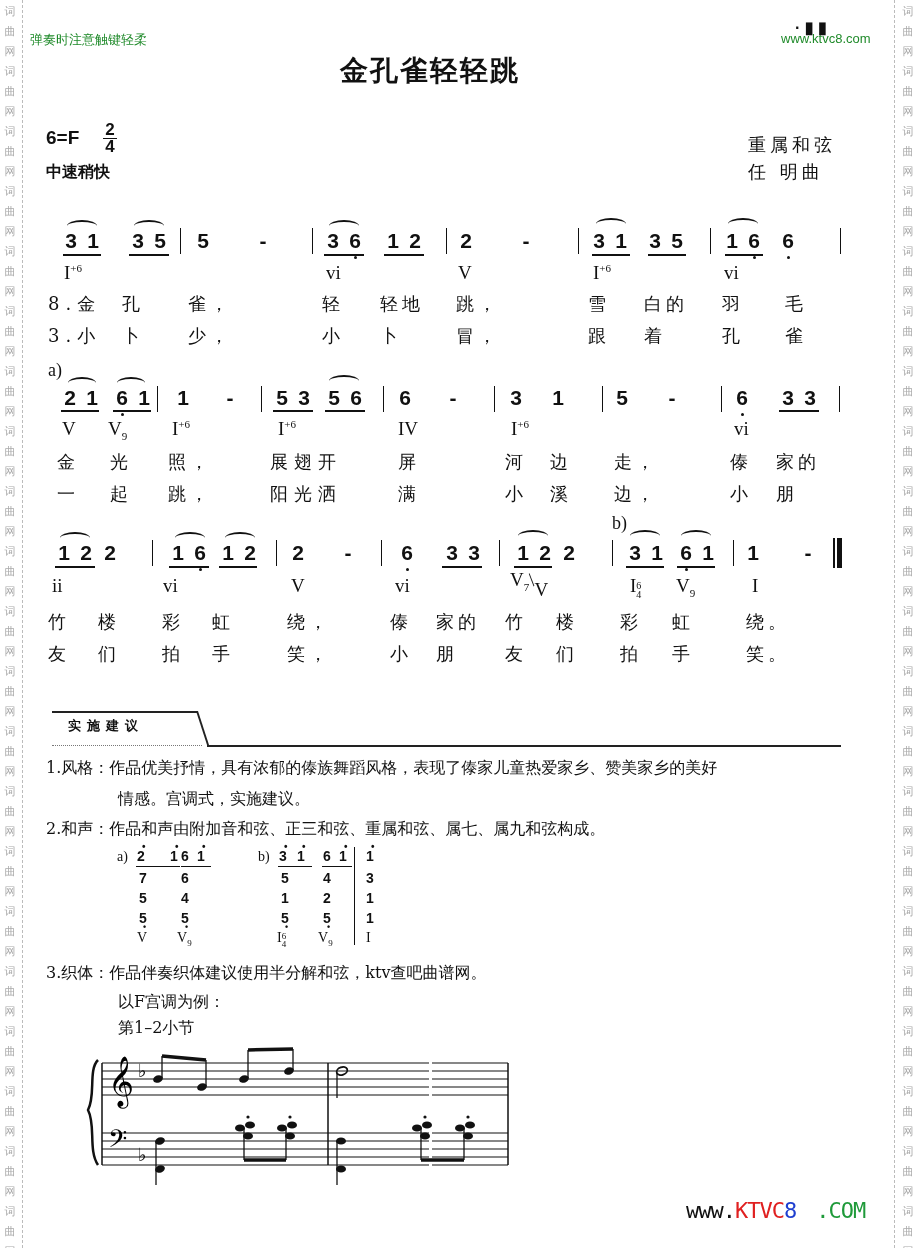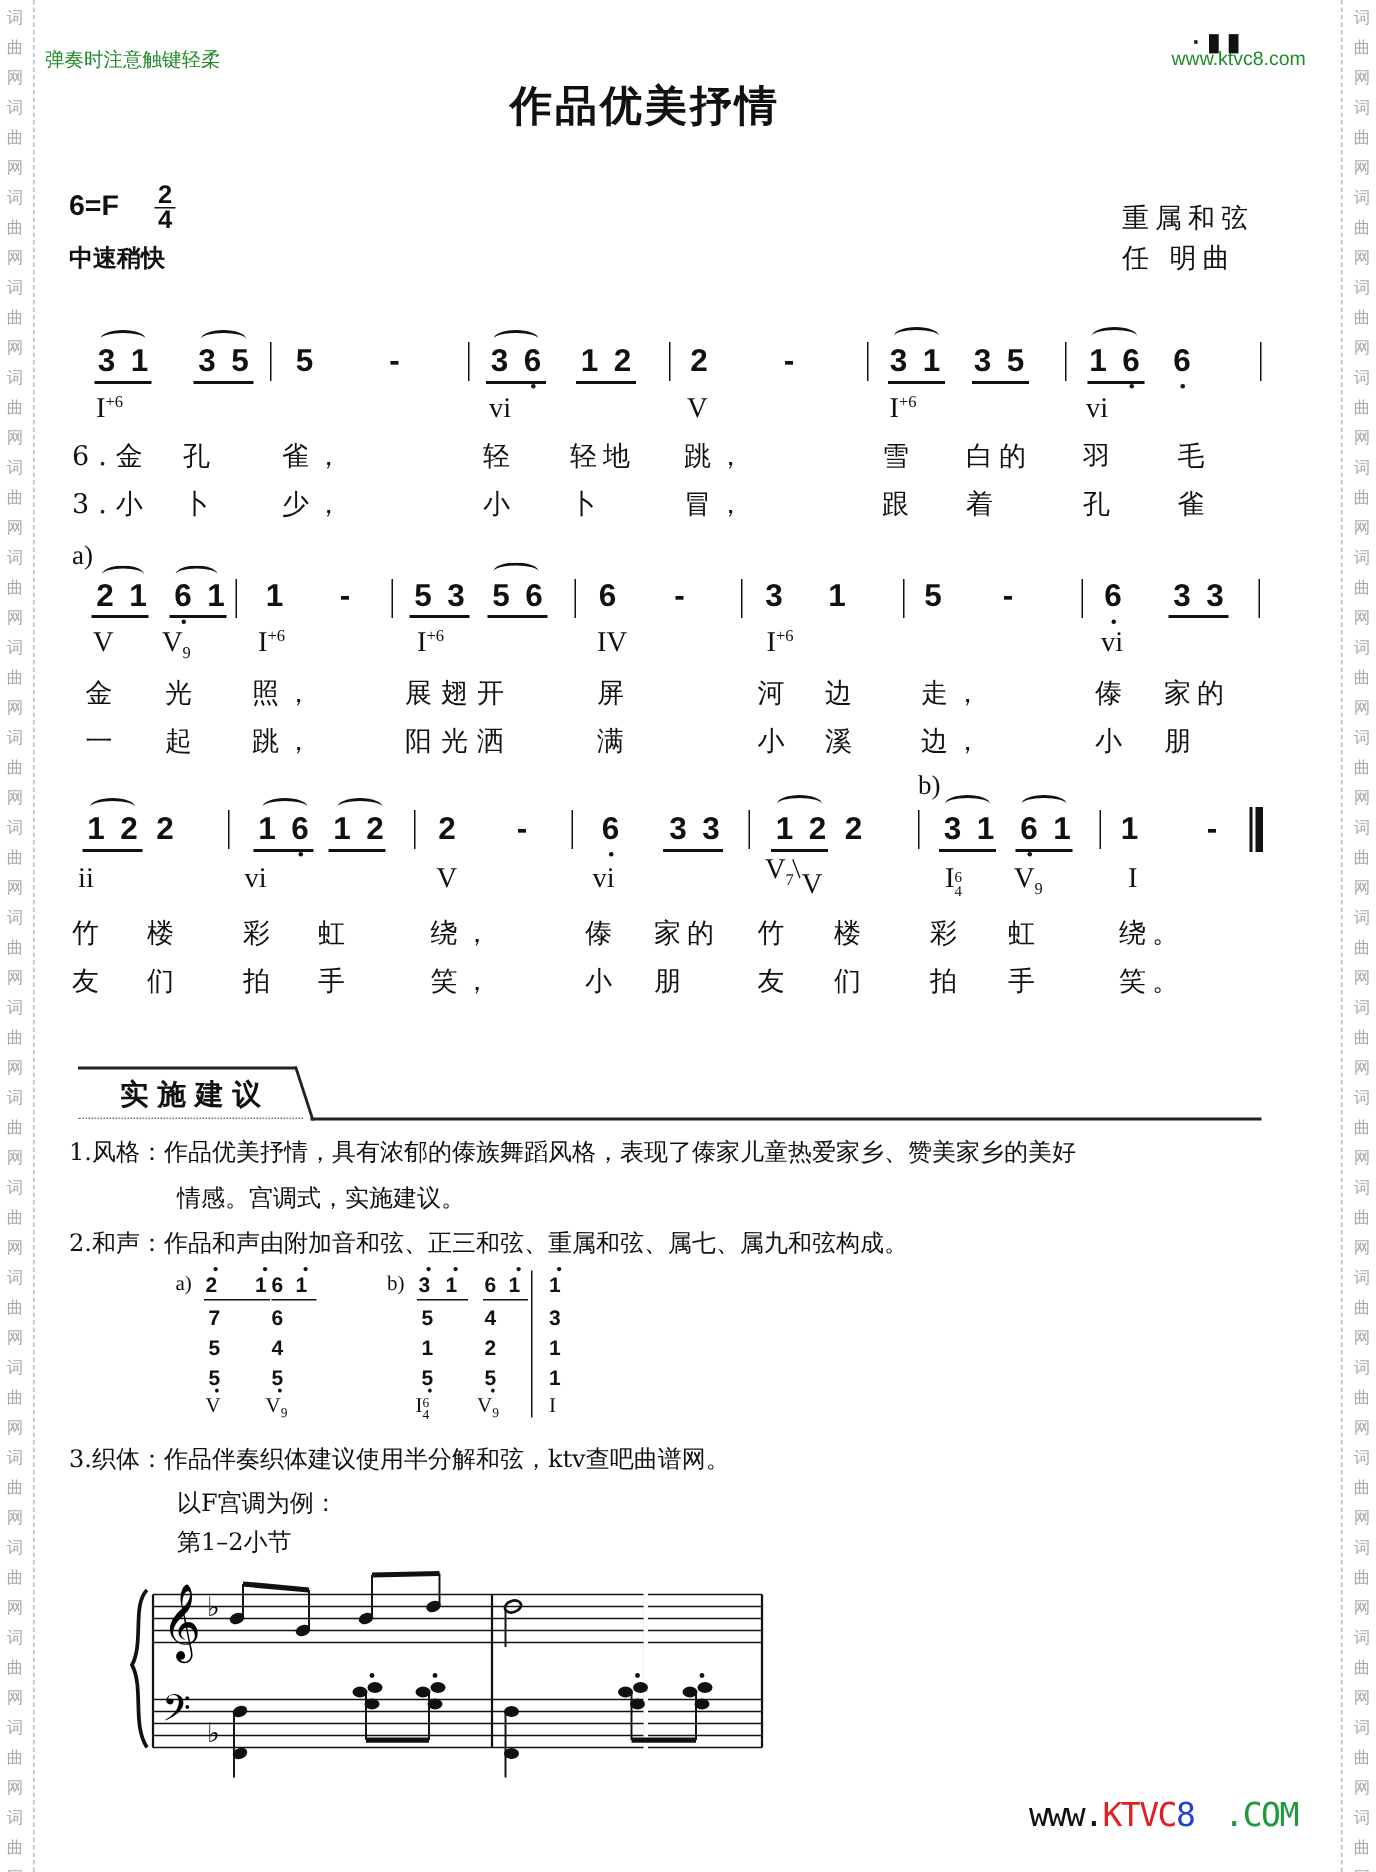--- a/index.html
+++ b/index.html
@@ -24,21 +24,21 @@
   .dot-below::after{content:"";position:absolute;left:7px;bottom:-7px;width:3px;height:3px;border-radius:50%;background:#111;}
   .uline{position:absolute;height:0;border-top:2px solid #111;}
   .slur{position:absolute;height:10px;border-top:2px solid #111;border-radius:50% 50% 0 0;}
   .bar{position:absolute;width:0;border-left:1.5px solid #111;height:26px;}
   .chord{position:absolute;font-size:19px;font-family:"Liberation Serif",serif;}
   .chord sup{font-size:11px;}
   .chord sub{font-size:11px;}
   .lyr{position:absolute;font-size:18px;font-family:"DejaVu Serif",serif;}
   .mark{position:absolute;font-size:18px;font-family:"Liberation Serif",serif;}
   .sec-head{left:52px;top:712px;width:150px;height:30px;}
-  .sec-head .lbl{position:absolute;left:16px;top:5px;font-size:19px;font-weight:bold;letter-spacing:6px;font-family:"DejaVu Sans",sans-serif;margin-left:12px;}
+  .sec-head .lbl{position:absolute;left:16px;top:5px;font-size:13px;font-weight:bold;letter-spacing:6px;font-family:"DejaVu Sans",sans-serif;}
   .sec-line{position:absolute;left:52px;top:711px;width:146px;border-top:2px solid #222;}
   .sec-slant{position:absolute;left:196px;top:711px;width:2px;height:36px;background:#222;transform:skewX(18deg);transform-origin:top left;}
   .sec-base{position:absolute;left:207px;top:745px;width:634px;border-top:2px solid #222;}
   .sec-dash{position:absolute;left:52px;top:745px;width:150px;border-top:1px dotted #777;}
   .para{position:absolute;font-size:16px;font-family:"DejaVu Serif",serif;line-height:20px;}
   .tbl{position:absolute;font-family:"Liberation Sans",sans-serif;font-weight:bold;font-size:14px;}
   .stafflines line{stroke:#111;stroke-width:1.1;}
   .foot{left:686px;top:1198px;font-size:22px;font-family:"DejaVu Sans Mono",monospace;letter-spacing:-1px;}
 </style>
 </head>
@@ -88,21 +88,21 @@
     <div class="wm" style="top: 1022px;">词<br>曲<br>网</div>
     <div class="wm" style="top: 1082px;">词<br>曲<br>网</div>
     <div class="wm" style="top: 1142px;">词<br>曲<br>网</div>
     <div class="wm" style="top: 1202px;">词<br>曲<br>网</div>
   </div>
 
 <div class="abs site-l">弹奏时注意触键轻柔</div>
 <div class="abs site-r">www.ktvc8.com</div>
 <div class="abs" style="left:795px;top:18px;font-size:16px;font-weight:bold;font-family:'Liberation Sans',sans-serif;">·  ▮ ▮</div>
 
-<div class="abs title">作品优美抒情</div>
+<div class="abs title">金孔雀轻轻跳</div>
 
 <div class="abs key"><b>6=F</b></div>
 <div class="abs ts">
   <div>2</div>
   <div style="border-top:1.5px solid #111;width:14px;margin:0 auto;"></div>
   <div>4</div>
 </div>
 <div class="abs tempo">中速稍快</div>
 <div class="abs credit" style="top:133px;">重属和弦</div>
 <div class="abs credit" style="top:160px;">任  明曲</div>
@@ -125,21 +125,21 @@
     <div class="note" style="left: 647px; top: 230px;">3</div>
     <div class="note" style="left: 669px; top: 230px;">5</div>
     <div class="note" style="left: 724px; top: 230px;">1</div>
     <div class="note dot-below" style="left: 746px; top: 230px;">6</div>
     <div class="note dot-below" style="left: 780px; top: 230px;">6</div>
     <div class="chord" style="left: 64px; top: 262px;">I<sup>+6</sup></div>
     <div class="chord" style="left: 326px; top: 262px;">vi</div>
     <div class="chord" style="left: 458px; top: 262px;">V</div>
     <div class="chord" style="left: 593px; top: 262px;">I<sup>+6</sup></div>
     <div class="chord" style="left: 724px; top: 262px;">vi</div>
-    <div class="lyr" style="left: 48px; top: 292px; letter-spacing: 6px;">6.金</div>
+    <div class="lyr" style="left: 48px; top: 292px; letter-spacing: 6px;">8.金</div>
     <div class="lyr" style="left: 122px; top: 292px; letter-spacing: 4px;">孔</div>
     <div class="lyr" style="left: 188px; top: 292px; letter-spacing: 4px;">雀，</div>
     <div class="lyr" style="left: 322px; top: 292px; letter-spacing: 4px;">轻</div>
     <div class="lyr" style="left: 380px; top: 292px; letter-spacing: 4px;">轻地</div>
     <div class="lyr" style="left: 456px; top: 292px; letter-spacing: 4px;">跳，</div>
     <div class="lyr" style="left: 588px; top: 292px; letter-spacing: 4px;">雪</div>
     <div class="lyr" style="left: 644px; top: 292px; letter-spacing: 4px;">白的</div>
     <div class="lyr" style="left: 722px; top: 292px; letter-spacing: 4px;">羽</div>
     <div class="lyr" style="left: 785px; top: 292px; letter-spacing: 4px;">毛</div>
     <div class="lyr" style="left: 48px; top: 324px; letter-spacing: 6px;">3.小</div>

